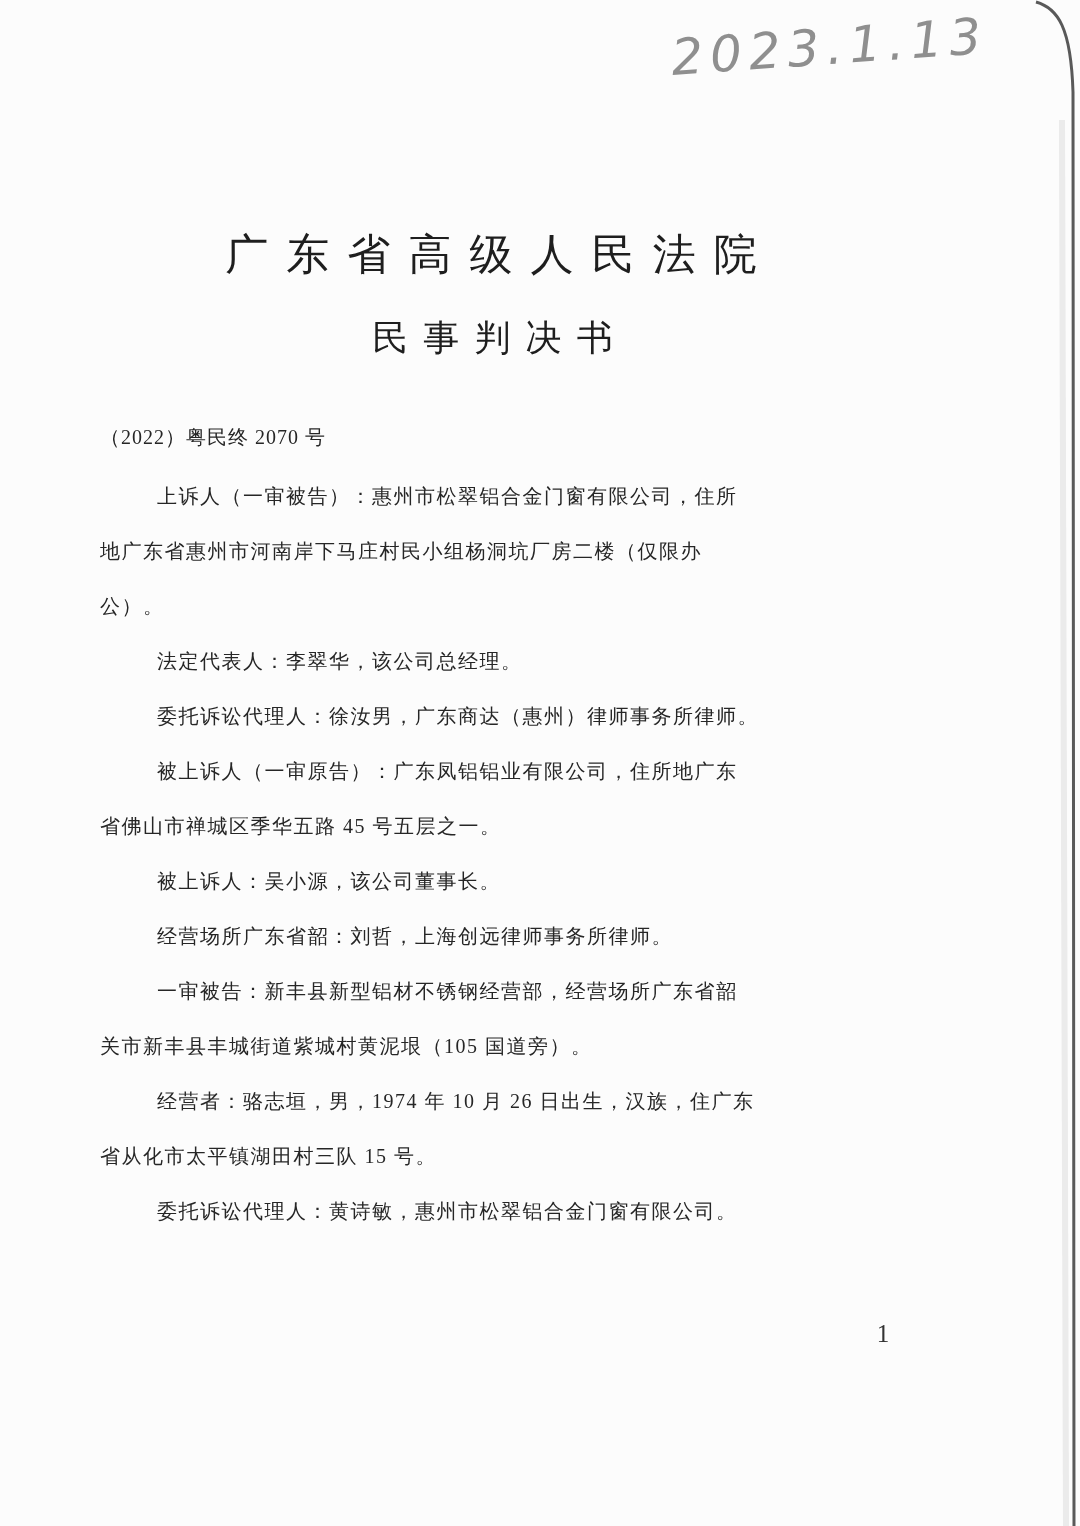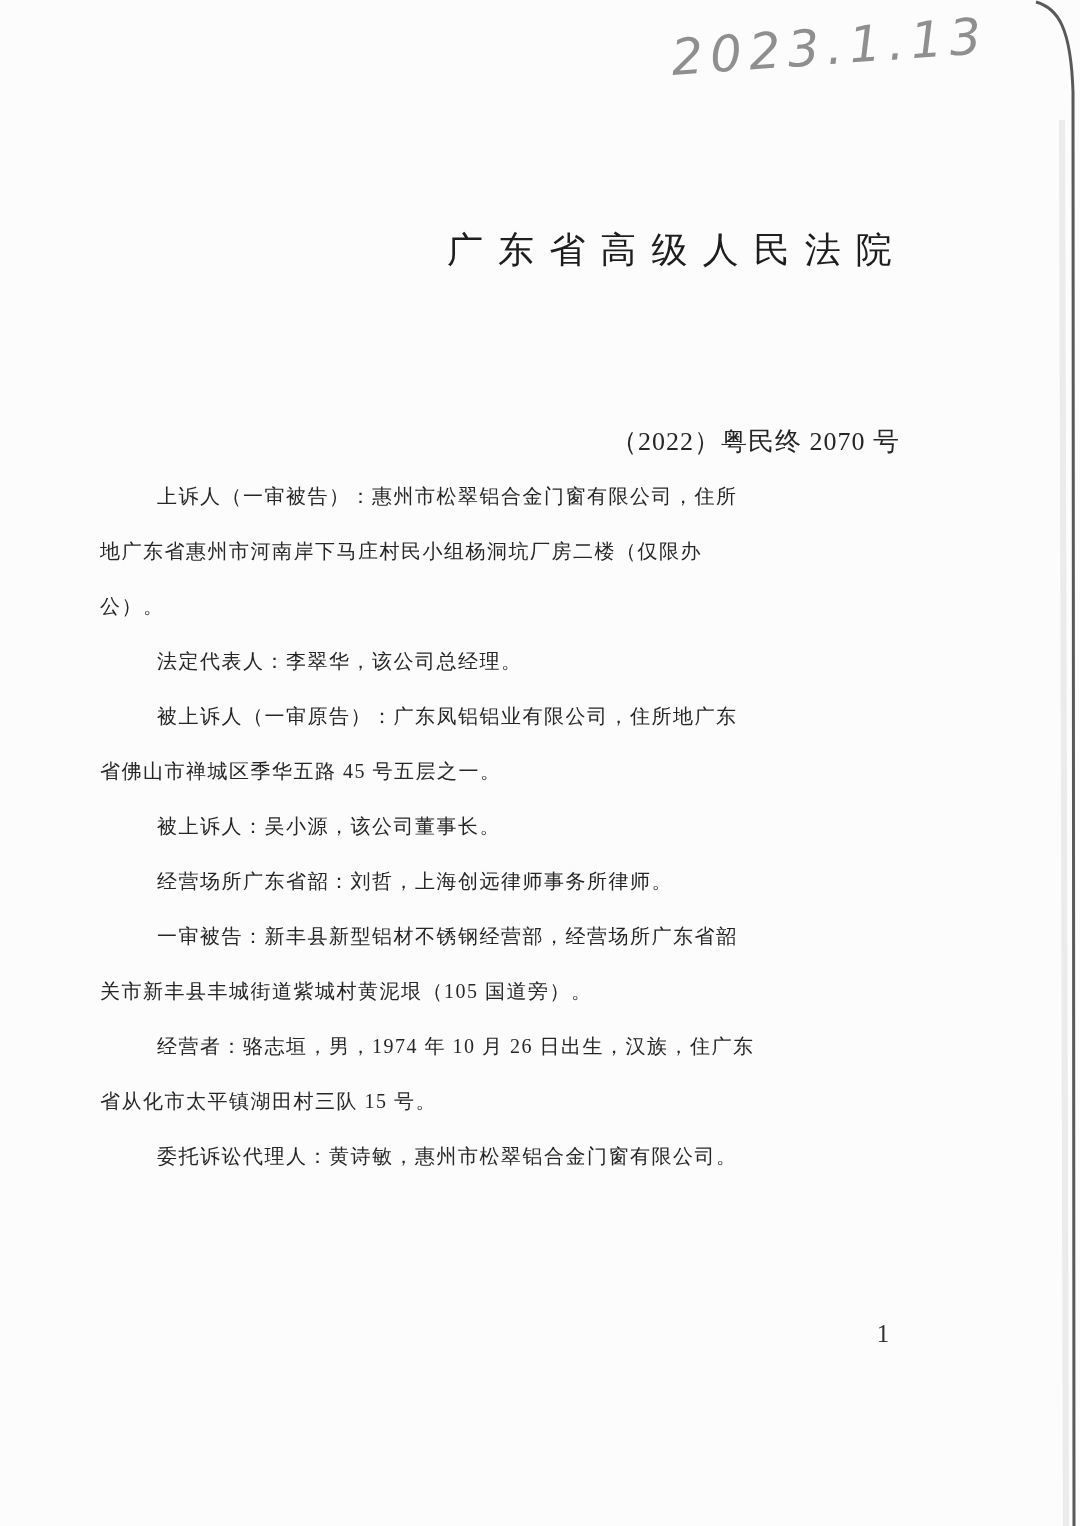--- a/index.html
+++ b/index.html
@@ -24,25 +24,25 @@
     font-style: italic;
     font-size: 50px;
     letter-spacing: 7px;
     color: #8f8f8f;
     transform: rotate(-4deg);
     white-space: nowrap;
   }
   .court {
     position: absolute;
     top: 226px;
-    left: 107px;
+    left: 100px;
     width: 800px;
     margin: 0;
-    text-align: right;
-    font-size: 36px;
+    text-align: center;
+    font-size: 43px;
     font-weight: 500;
     letter-spacing: 0.42em;
     color: #1e1e1e;
     white-space: nowrap;
   }
   .doctype {
     position: absolute;
     top: 314px;
     left: 100px;
     width: 800px;
@@ -52,22 +52,21 @@
     font-weight: 500;
     letter-spacing: 0.42em;
     color: #1e1e1e;
     white-space: nowrap;
   }
   .caseno {
     position: absolute;
     top: 424px;
     left: 100px;
     width: 800px;
-    text-align: right;
-    font-size: 26px;
+    font-size: 20px;
     letter-spacing: 1px;
     color: #262626;
   }
   .docbody {
     position: absolute;
     top: 469px;
     left: 100px;
     width: 880px;
     font-size: 20px;
     letter-spacing: 1.5px;
@@ -96,28 +95,30 @@
 
   <svg class="scan-edge" viewBox="0 0 1080 1526" xmlns="http://www.w3.org/2000/svg">
     <path d="M 1036 2 C 1058 8 1071 28 1073 92 L 1074 1526" fill="none" stroke="#3c3c3c" stroke-width="3" opacity="0.85"></path>
     <path d="M 1062 120 L 1066 1526" fill="none" stroke="#d9d9d9" stroke-width="6" opacity="0.5"></path>
   </svg>
 
   <div class="handwriting">2023.1.13</div>
 
   <h1 class="court">广东省高级人民法院</h1>
 
+  <h2 class="doctype">民事判决书</h2>
 
   <div class="caseno">（2022）粤民终 2070 号</div>
 
   <main class="docbody">
       <div class="line first">上诉人（一审被告）：惠州市松翠铝合金门窗有限公司，住所</div>
       <div class="line">地广东省惠州市河南岸下马庄村民小组杨洞坑厂房二楼（仅限办</div>
       <div class="line">公）。</div>
       <div class="line first">法定代表人：李翠华，该公司总经理。</div>
+      <div class="line first">委托诉讼代理人：徐汝男，广东商达（惠州）律师事务所律师。</div>
       <div class="line first">被上诉人（一审原告）：广东凤铝铝业有限公司，住所地广东</div>
       <div class="line">省佛山市禅城区季华五路 45 号五层之一。</div>
       <div class="line first">被上诉人：吴小源，该公司董事长。</div>
       <div class="line first">经营场所广东省韶：刘哲，上海创远律师事务所律师。</div>
       <div class="line first">一审被告：新丰县新型铝材不锈钢经营部，经营场所广东省韶</div>
       <div class="line">关市新丰县丰城街道紫城村黄泥垠（105 国道旁）。</div>
       <div class="line first">经营者：骆志垣，男，1974 年 10 月 26 日出生，汉族，住广东</div>
       <div class="line">省从化市太平镇湖田村三队 15 号。</div>
       <div class="line first">委托诉讼代理人：黄诗敏，惠州市松翠铝合金门窗有限公司。</div>
     </main>

